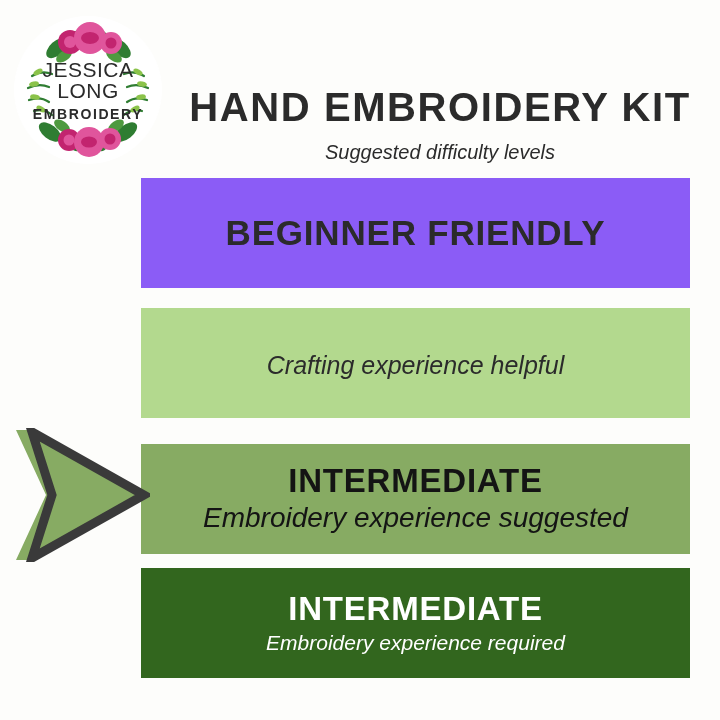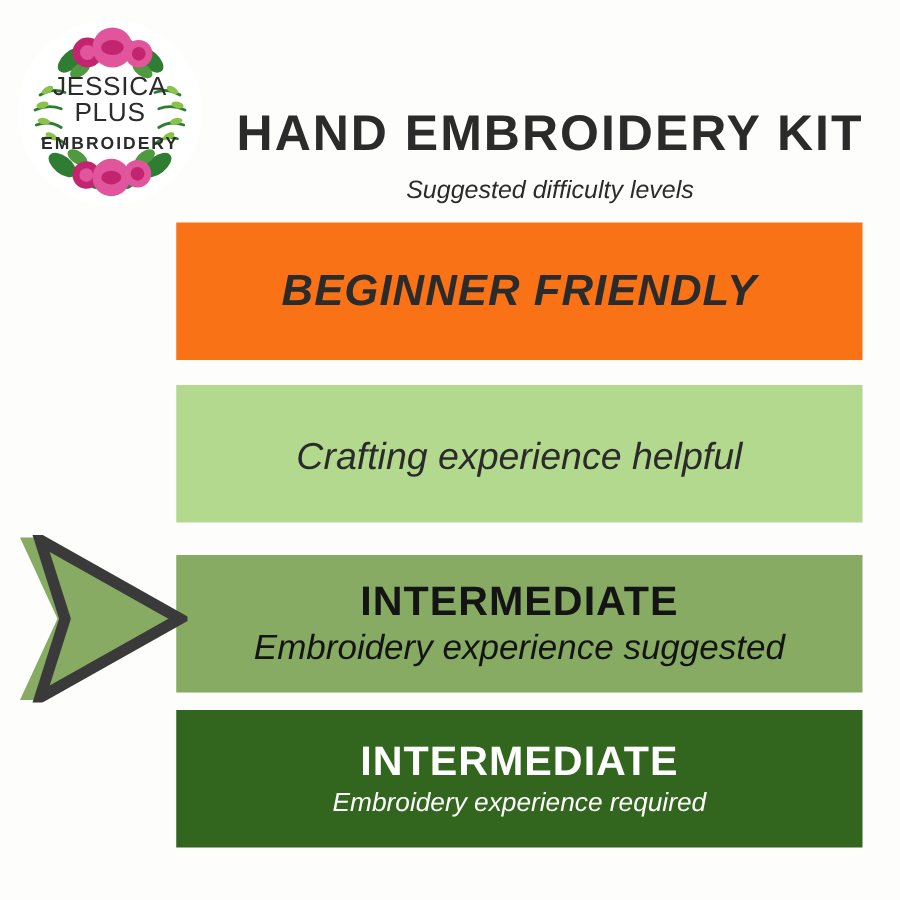--- a/index.html
+++ b/index.html
@@ -136,21 +136,21 @@
   .bar-0 { top: 0px;   height: 110px; }
   .bar-1 { top: 130px; height: 110px; }
   .bar-2 { top: 266px; height: 110px; }
   .bar-3 { top: 390px; height: 110px; }
 
   .bar-0 .level-title { font-size: 35px; }
   .bar-1 .level-title { font-size: 33px; }
   .bar-2 .level-title { font-size: 33px; }
   .bar-3 .level-title { font-size: 33px; }
 
-  .bar-1 .level-desc { font-size: 30px; }
+  .bar-1 .level-desc { font-size: 25px; }
   .bar-2 .level-desc { font-size: 28px; }
   .bar-3 .level-desc { font-size: 21px; }
 
   
   .marker {
     position: absolute;
     left: 8px;
     top: 428px;
     width: 142px;
     height: 134px;
@@ -218,34 +218,34 @@
           <circle cx="57" cy="126" r="11" fill="#c2246f"></circle>
           <circle cx="57" cy="126" r="5.5" fill="#e0559c"></circle>
           <circle cx="77" cy="128" r="15" fill="#e0559c"></circle>
           <ellipse cx="77" cy="128" rx="8" ry="5.5" fill="#c2246f"></ellipse>
           <circle cx="98" cy="125" r="11" fill="#e0559c"></circle>
           <circle cx="98" cy="125" r="5.5" fill="#c2246f"></circle>
         </g>
       </svg>
       <div class="logo-text-block">
         <div class="logo-name">JESSICA</div>
-        <div class="logo-name">PLUS</div>
+        <div class="logo-name">LONG</div>
         <div class="logo-sub">EMBROIDERY</div>
       </div>
     </div>
 
     <div class="title-wrap">
       <div class="main-title" style="color: rgb(43, 43, 43); margin-top: 44px;">HAND EMBROIDERY KIT</div>
       <div class="sub-title" style="color: rgb(43, 43, 43);">Suggested difficulty levels</div>
     </div>
   </div>
 
   <div class="levels">
 
-    <div class="level-bar bar-0" style="background: #f97316; font-style: italic;">
+    <div class="level-bar bar-0" style="background: #8b5cf6;">
       <div class="level-title" style="color: rgb(43, 43, 43);">BEGINNER FRIENDLY</div>
     </div>
 
     <div class="level-bar bar-1" style="background: rgb(179, 217, 142);">
       <div class="level-desc" style="color: rgb(43, 43, 43);">Crafting experience helpful</div>
     </div>
 
     <div class="level-bar bar-2" style="background: rgb(135, 171, 99);">
       <div class="level-title" style="color: rgb(20, 20, 20);">INTERMEDIATE</div>
       <div class="level-desc" style="color: rgb(20, 20, 20);">Embroidery experience suggested</div>

